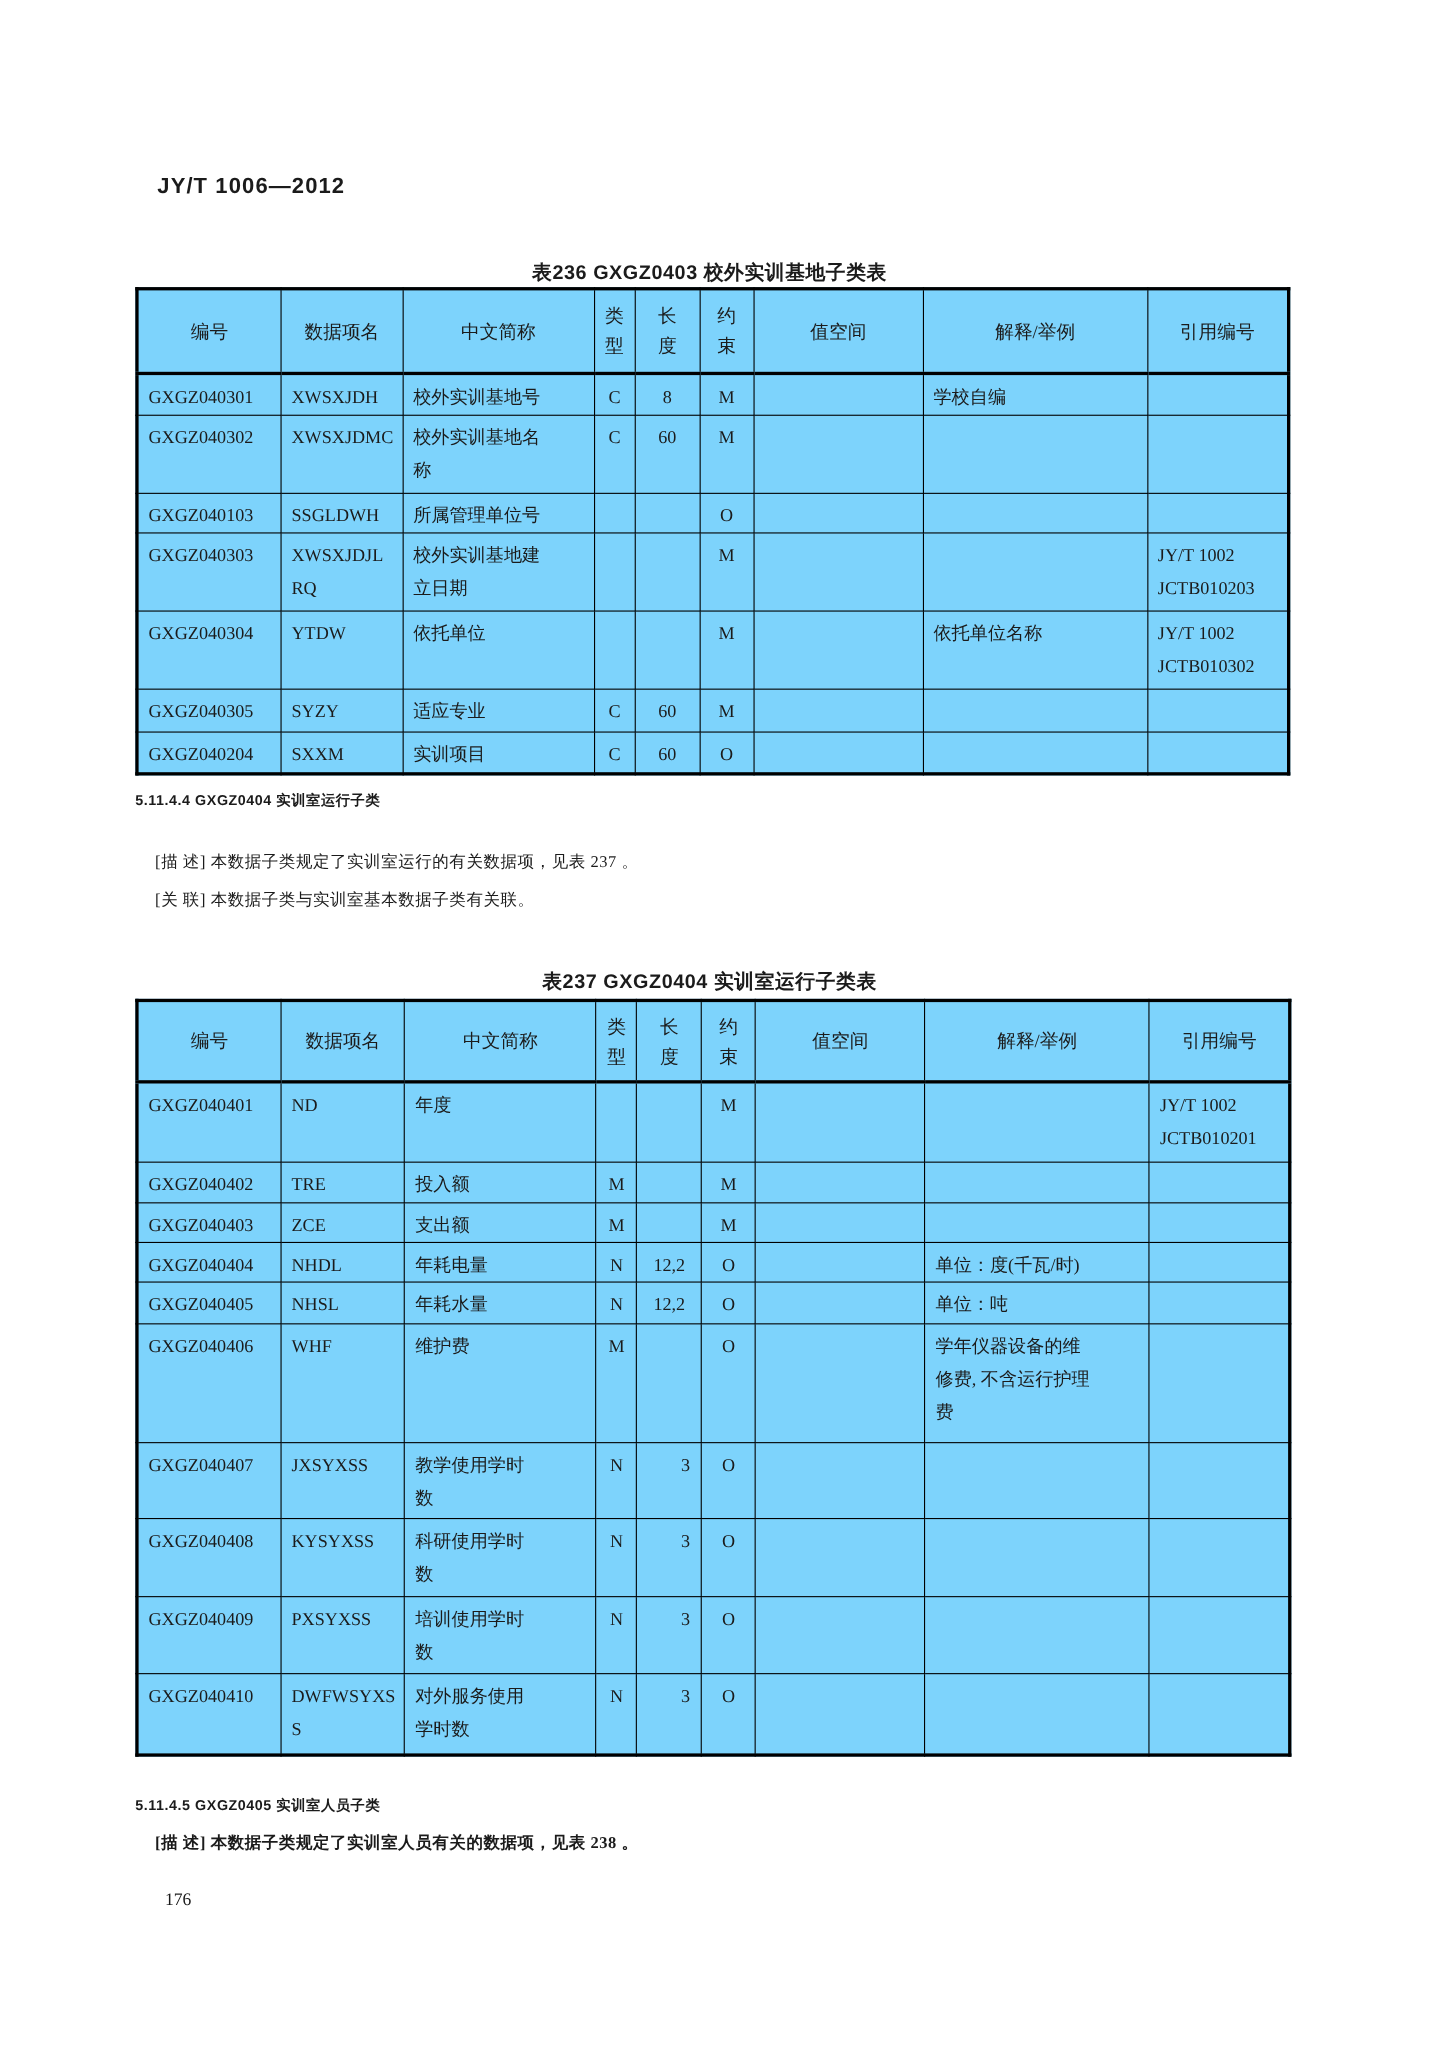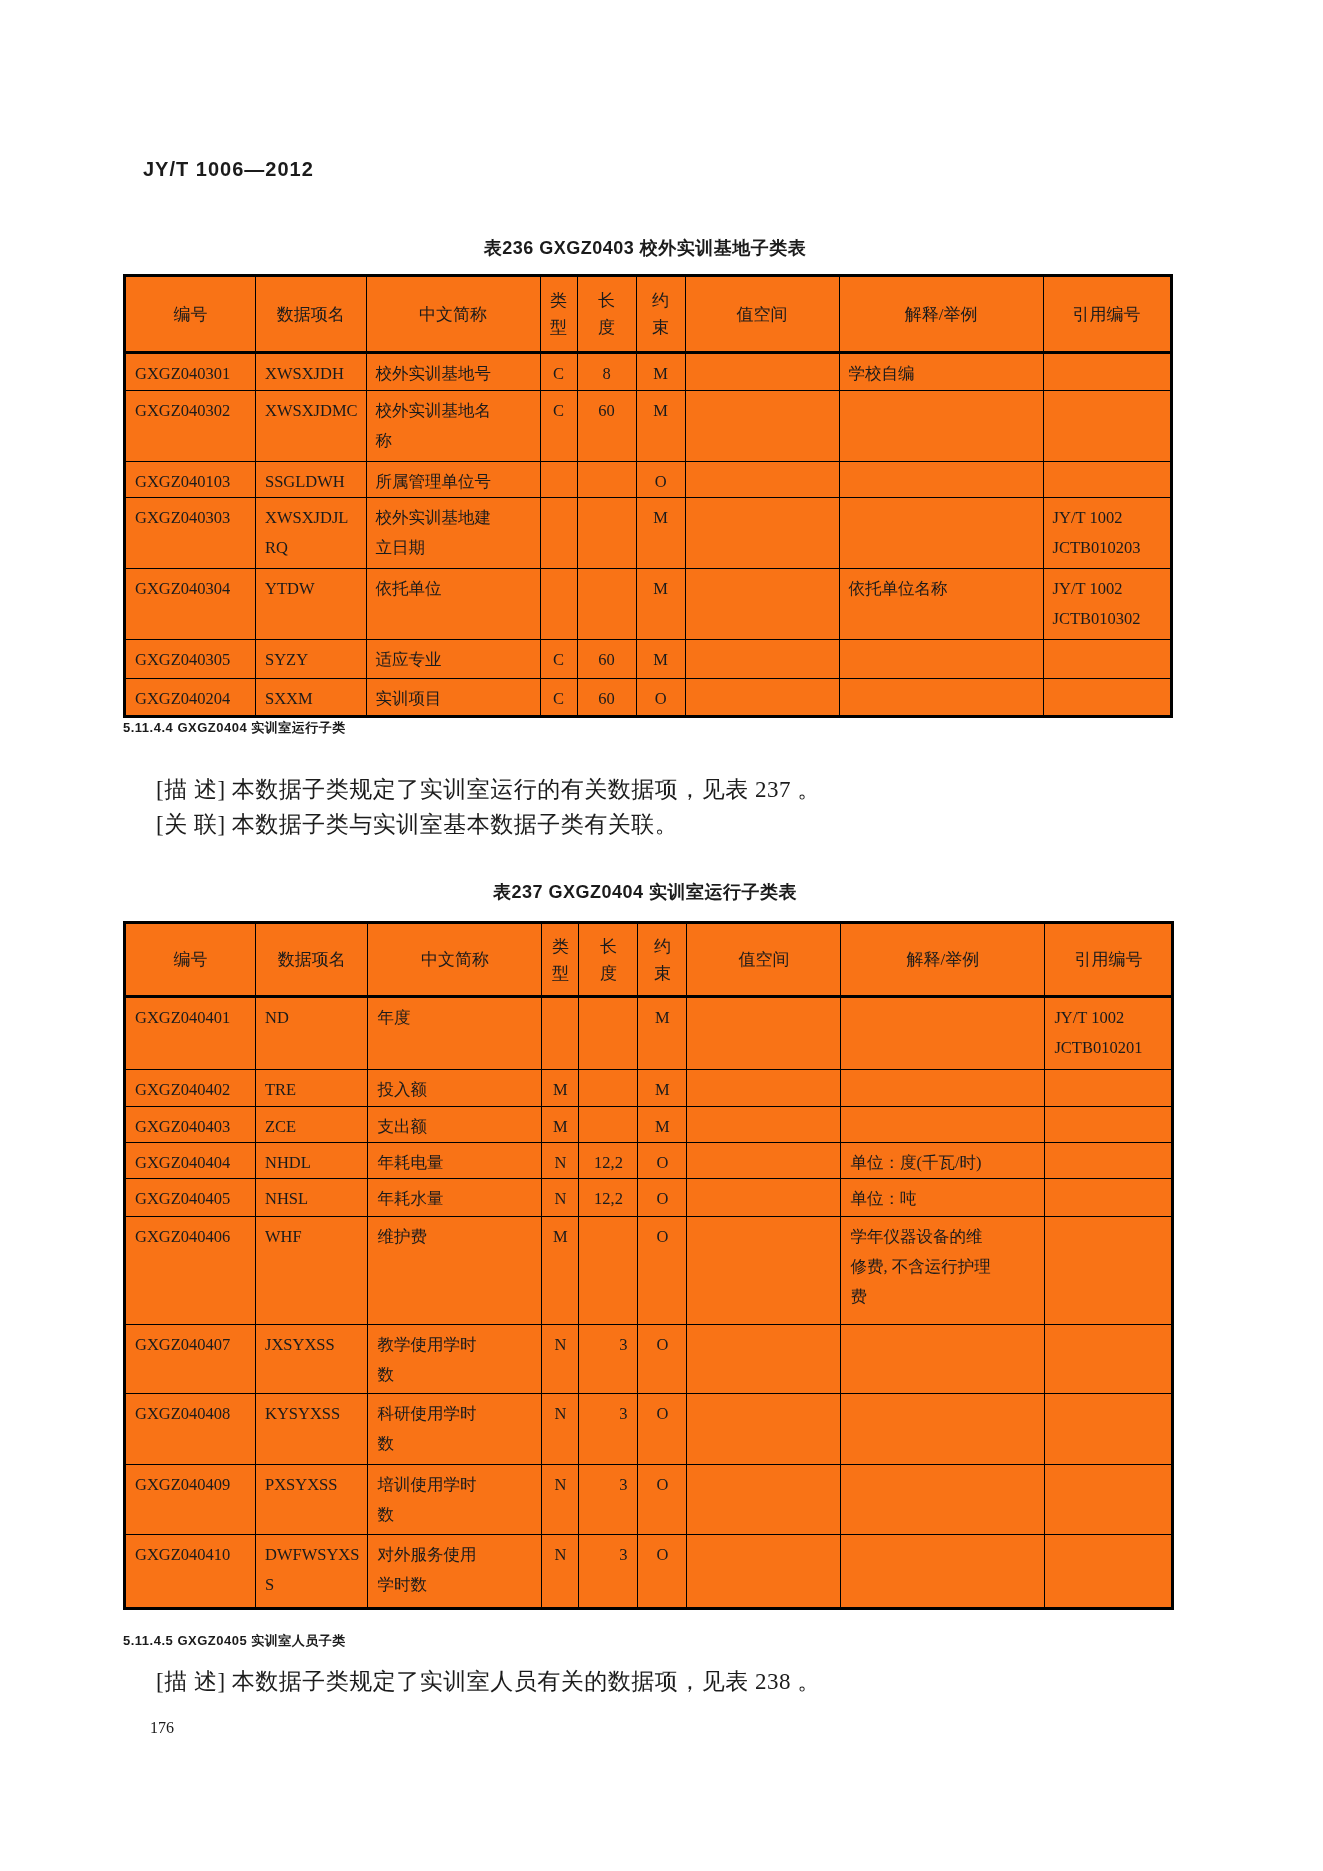--- a/index.html
+++ b/index.html
@@ -21,32 +21,32 @@
   #title-236{top:216px;}
   #title-237{top:860px;}
   .section-heading{
     position:absolute;left:123px;
     font-family:"Liberation Sans","DejaVu Sans",sans-serif;
     font-weight:700;font-size:13px;letter-spacing:0.5px;
   }
   #heading-5-11-4-4{top:719px;}
   #heading-5-11-4-5{top:1632px;}
   .para{
-    position:absolute;left:156px;width:1000px;
-    font-size:23px;letter-spacing:0.5px;
+    position:absolute;left:141px;width:1000px;
+    font-size:15px;letter-spacing:0.5px;
   }
   #para-desc-237{top:774px;}
   #para-rel-237{top:809px;}
-  #para-desc-238{top:1666px;}
+  #para-desc-238{top:1666px;font-weight:bold;}
   .page-number{
     position:absolute;left:150px;top:1719px;font-size:16px;
   }
   table.data-table{
     position:absolute;left:123px;border-collapse:collapse;table-layout:fixed;
-    border:3px solid #000;background:#f97316;margin-top:13px;
+    border:3px solid #000;background:#7dd3fc;
   }
   #tbl236{top:261px;}
   #tbl237{top:908px;}
   table.data-table td{
     border:1px solid #000;
     font-size:16.5px;line-height:30px;
     vertical-align:top;padding:5px 8px 0 9px;
     white-space:pre-line;overflow:hidden;
   }
   table.data-table thead td{

